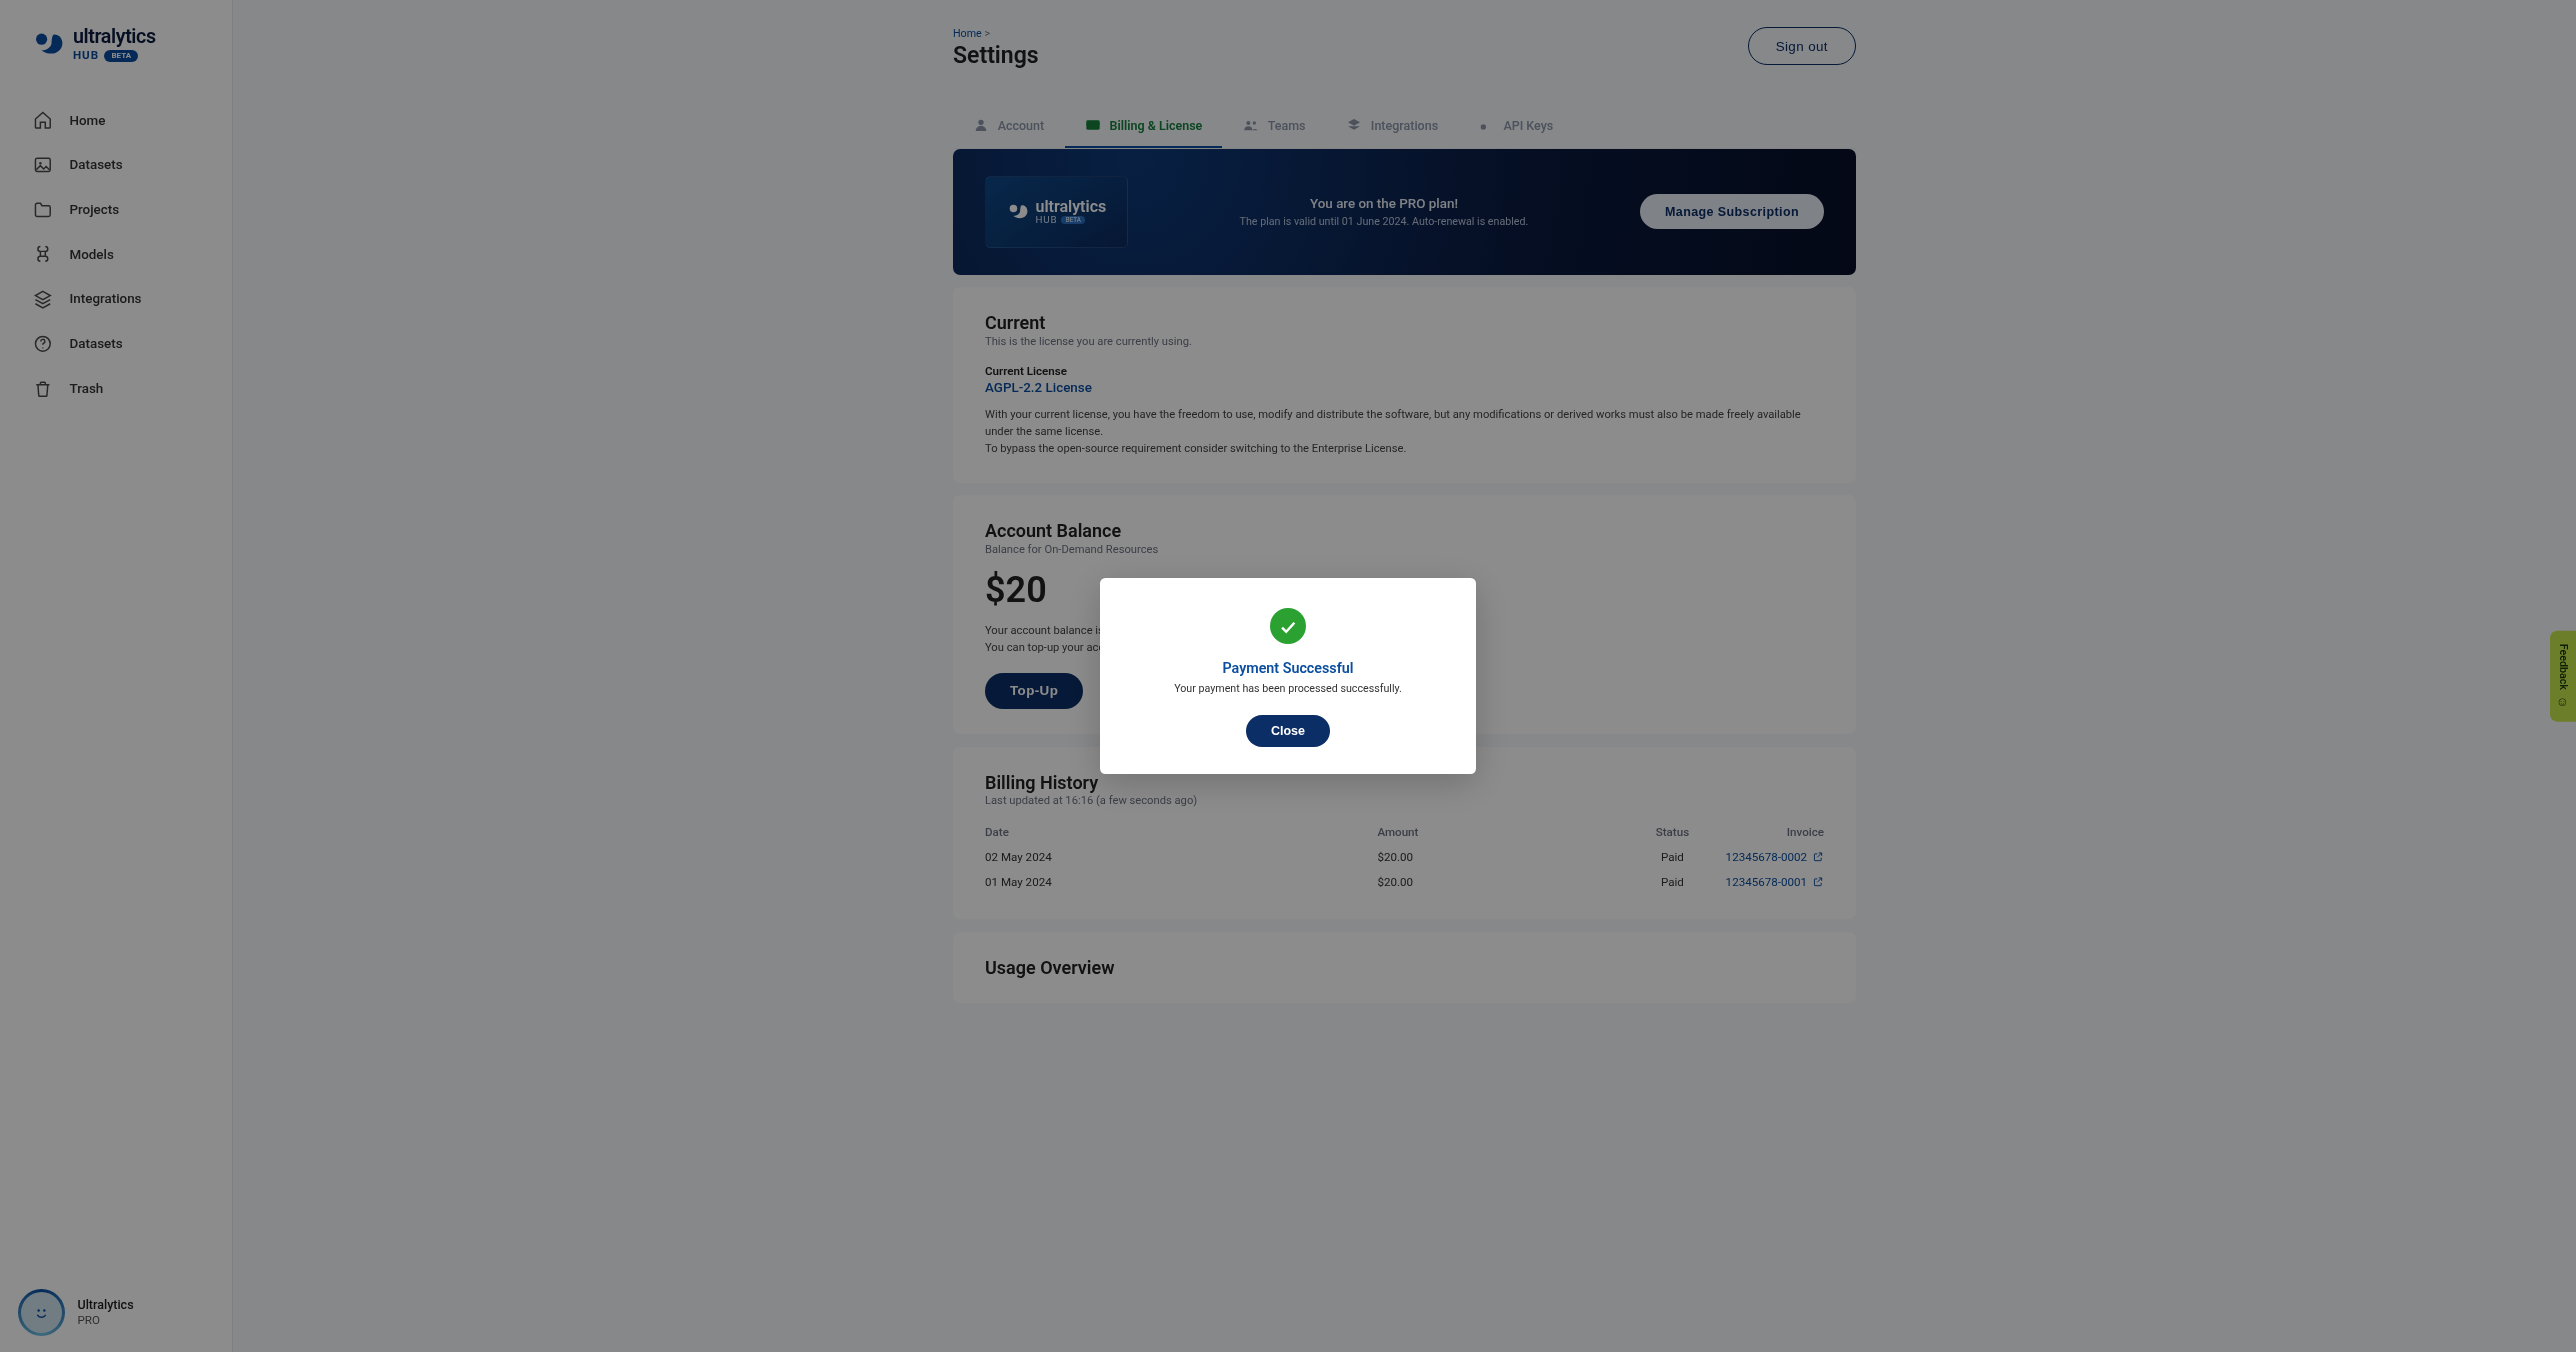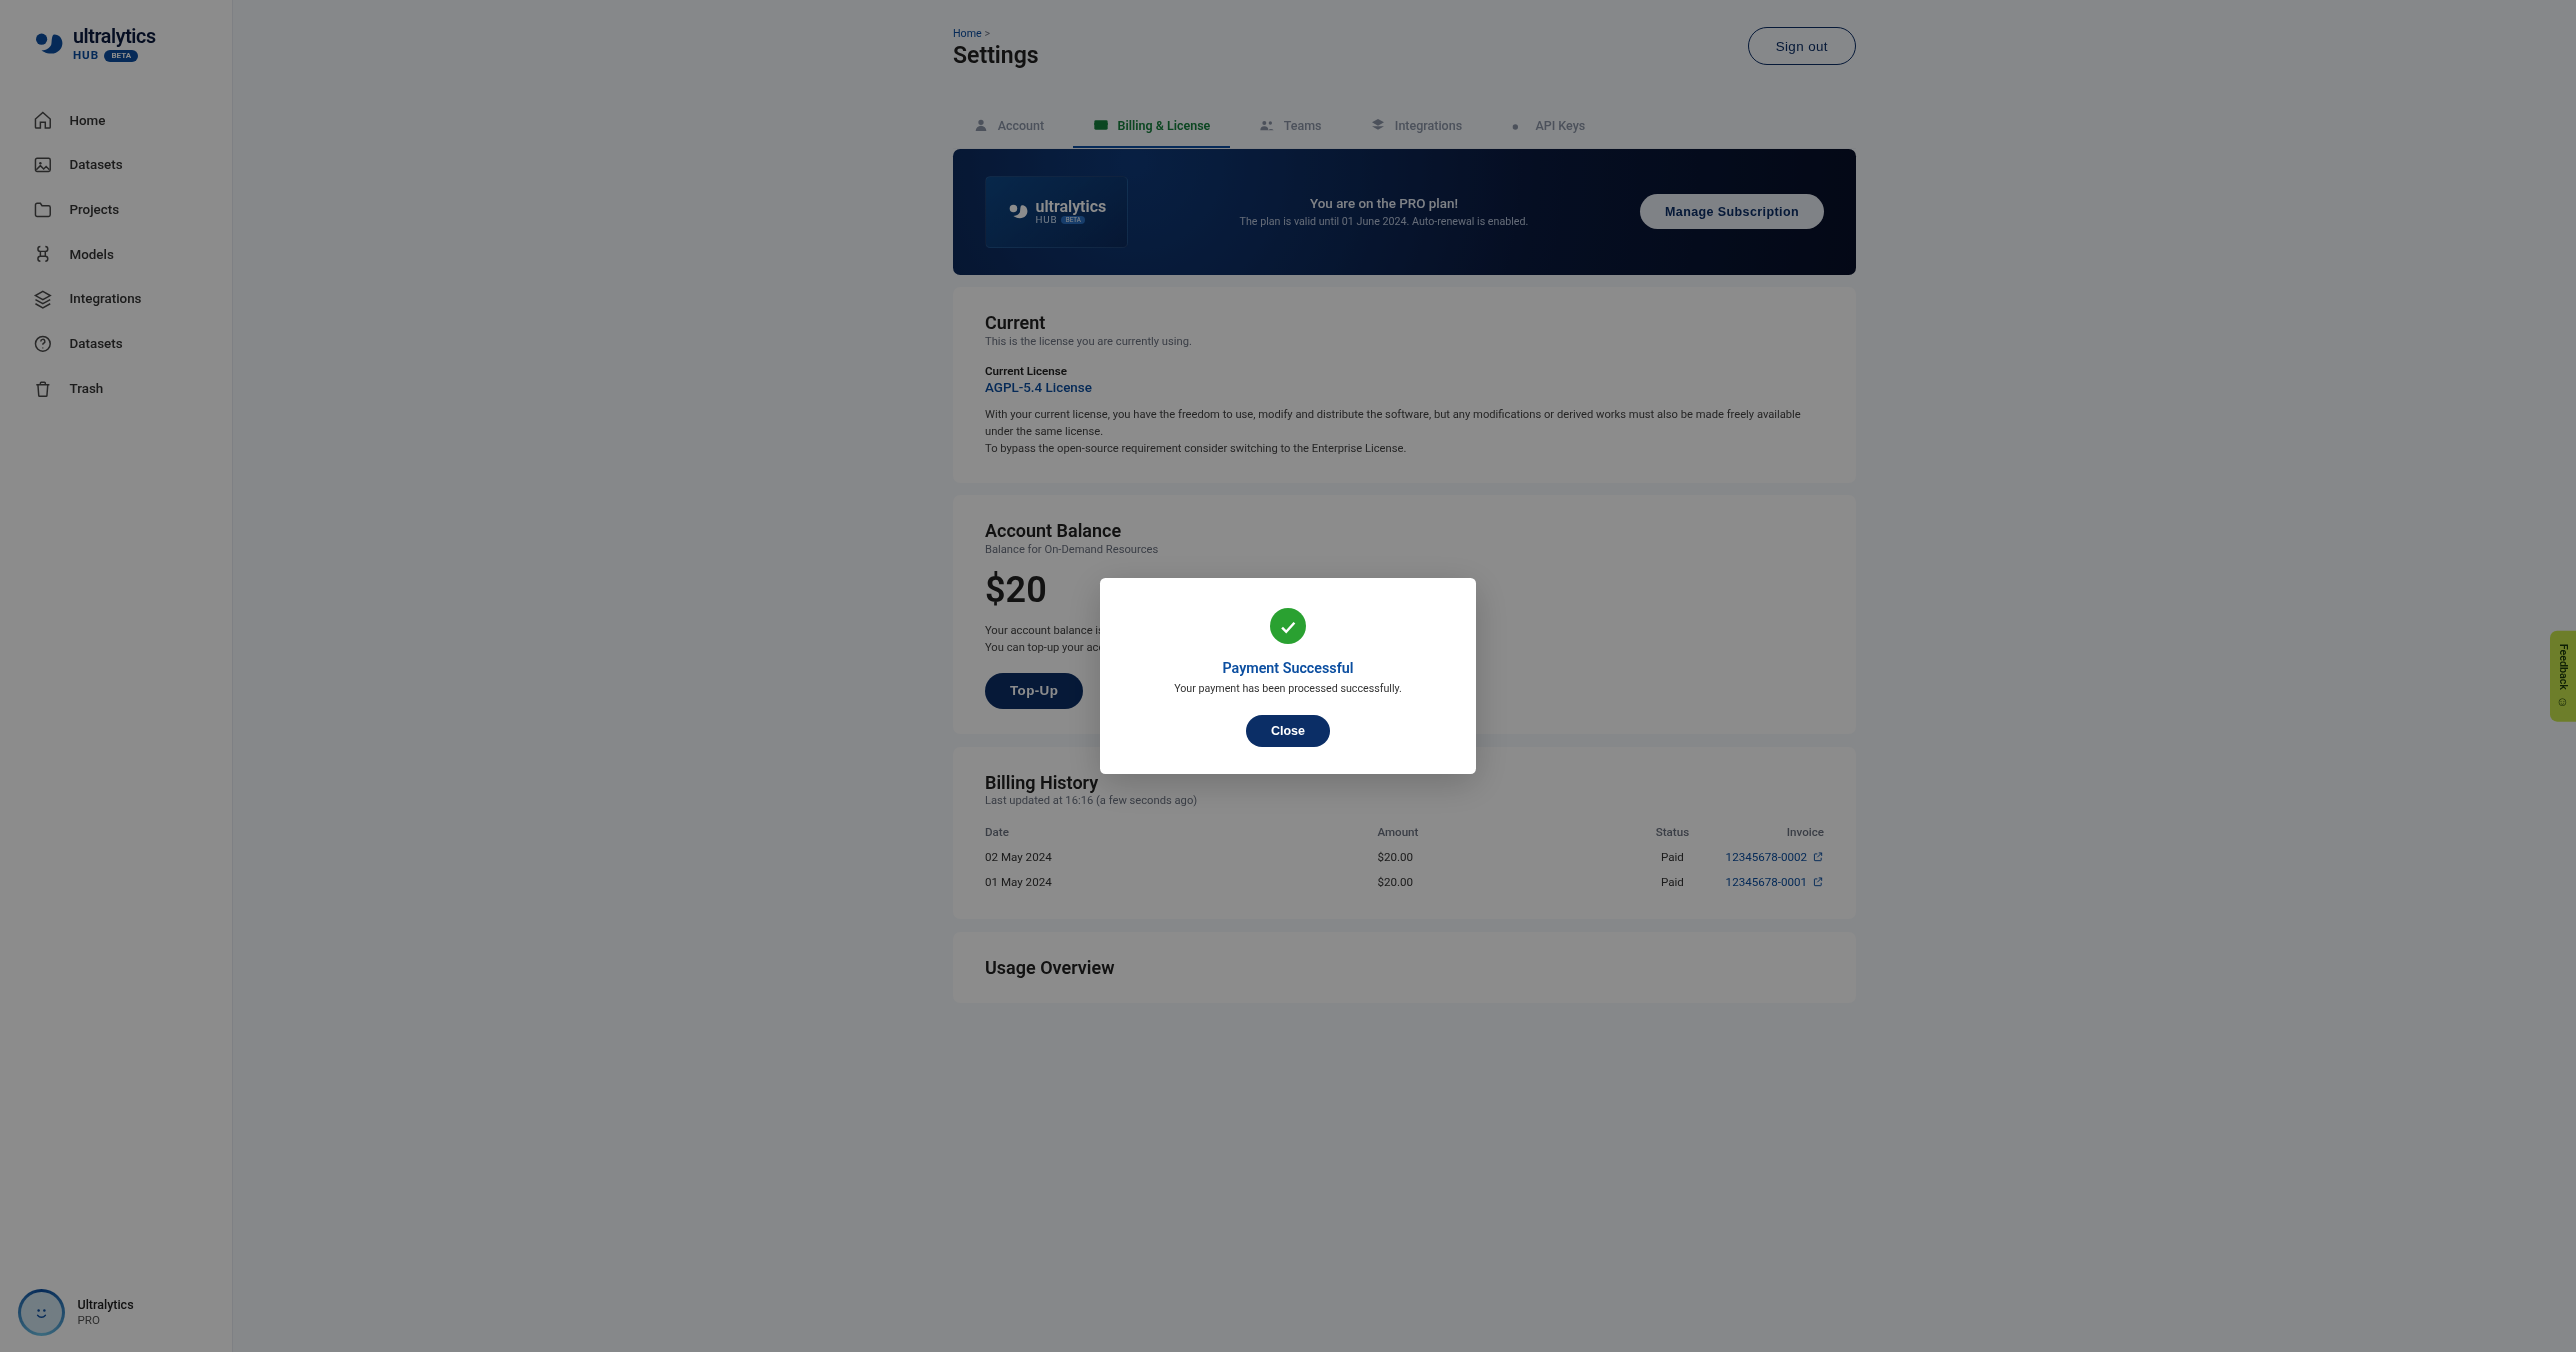--- a/index.html
+++ b/index.html
@@ -78,21 +78,21 @@
   .breadcrumb{ font-size:10.7px; color:#6b7280;}
   .breadcrumb a{ color:#0b4ea0; text-decoration:none;}
   .page-title{ font-size:23px; font-weight:600; color:#222; margin-top:1.8px;}
   .signout-btn{
     border:1.3px solid #0b2e66; color:#0b2e66; background:transparent;
     border-radius:894px; padding:10.7px 27px; font-size:13.4px; font-weight:400;
     letter-spacing:0.4px; cursor:pointer;
   }
 
   
-  .tabs{ display:flex; gap:9px; border-bottom:0.9px solid #edf1f6; margin-bottom:0;}
+  .tabs{ display:flex; gap:1px; border-bottom:0.9px solid #edf1f6; margin-bottom:0;}
   .tab{
     display:flex; align-items:center; gap:9px;
     padding: 12.5px 19.7px; color:#8a94a6; font-size:12.5px; font-weight:500;
     border-bottom:2.7px solid transparent; cursor:pointer;
   }
   .tab.active{ color:#15803d; border-bottom-color:#0b4ea0; font-weight:600;}
   .tab .ticon{ width:16px; height:16px; display:flex; align-items:center; justify-content:center;}
   .tab .ticon svg{ width:16px; height:16px; fill:currentColor;}
 
   
@@ -369,21 +369,21 @@
         <div class="line1">You are on the PRO plan!</div>
         <div class="line2">The plan is valid until 01 June 2024. Auto-renewal is enabled.</div>
       </div>
       <button class="manage-btn">Manage Subscription</button>
     </div>
 
     <section class="card">
       <h2>Current</h2>
       <div class="sub">This is the license you are currently using.</div>
       <div class="label">Current License</div>
-      <a href="#" class="link">AGPL-5.4 License</a>
+      <a href="#" class="link">AGPL-2.2 License</a>
       <div class="body">
         <div>With your current license, you have the freedom to use, modify and distribute the software, but any modifications or derived works must also be made freely available under the same license.</div>
         <div>To bypass the open-source requirement consider switching to the Enterprise License.</div>
       </div>
     </section>
 
     <section class="card">
       <h2>Account Balance</h2>
       <div class="sub">Balance for On-Demand Resources</div>
       <div class="balance-amount">$20</div>

